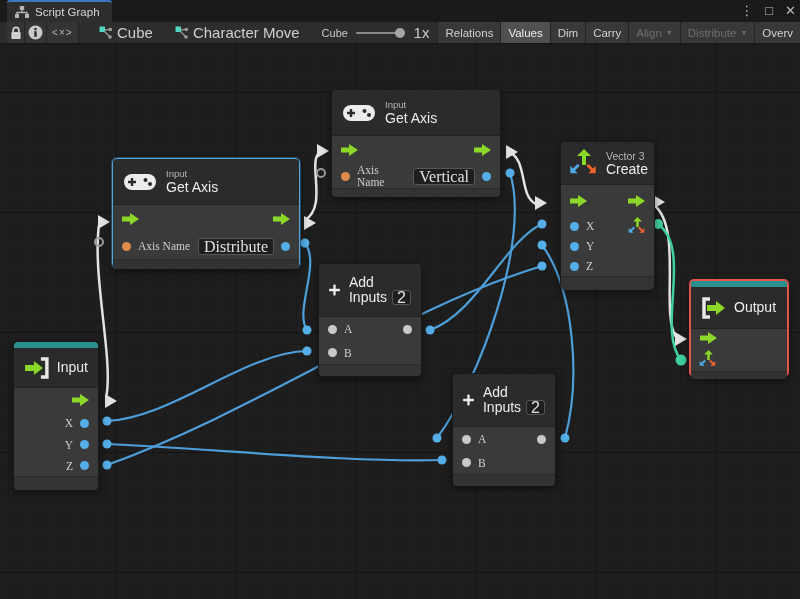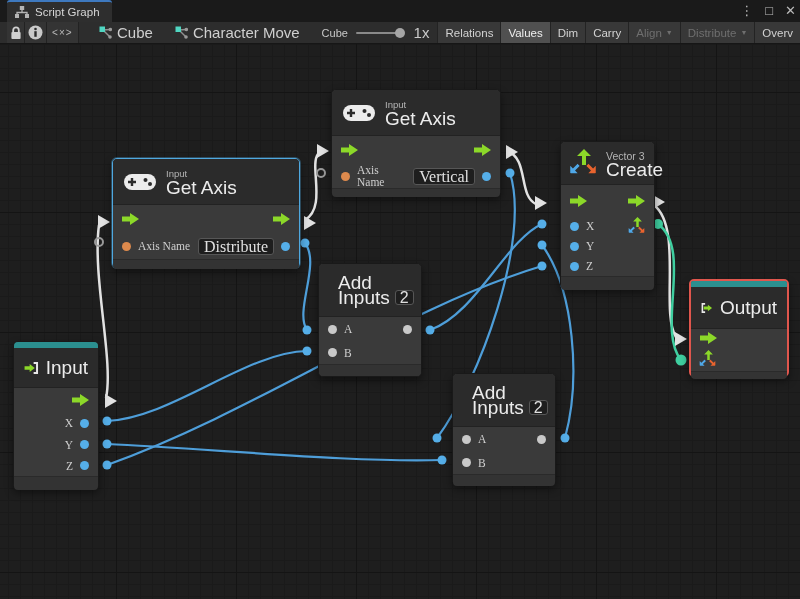--- a/index.html
+++ b/index.html
@@ -49,21 +49,21 @@
   
   .node { position:absolute; background:#3a3a3a; border:1px solid #191919; border-radius:5px;
           box-shadow:0 4px 8px rgba(0,0,0,.45); display:flex; flex-direction:column; }
   .node.selected { border:1px solid #4fa8df; box-shadow:0 0 0 1px rgba(79,168,223,.35), 0 4px 8px rgba(0,0,0,.45); }
   .node.highlight { border:2px solid #e0564d; }
   .accent-bar { height:6px; background:#2b8f8f; border-radius:4px 4px 0 0; flex:none; }
   .nhead { background:#2b2b2b; border-bottom:1px solid #222; display:flex; align-items:center;
            gap:9px; padding:0 10px; border-radius:4px 4px 0 0; flex:none; }
   .node.highlight .nhead, .node .accent-bar + .nhead { border-radius:0; }
   .ncat { font-size:9.5px; color:#b5b5b5; line-height:12px; }
-  .ntitle { font-size:19px; color:#ececec; line-height:15px; white-space:nowrap; }
+  .ntitle { font-size:14px; color:#ececec; line-height:15px; white-space:nowrap; }
   .nfoot { background:#333333; border-top:1px solid #2a2a2a; border-radius:0 0 4px 4px; flex:none; margin-top:auto; }
   .prow { display:flex; align-items:center; gap:7px; padding:0 9px; flex:none;font-family:Liberation Serif, serif; }
   .plabel { font-size:11.5px; color:#cfcfcf; }
   .dot { width:9px; height:9px; border-radius:50%; flex:none; }
   .dot.blue { background:#55aee8; } .dot.orange { background:#dd8a4d; } .dot.gray { background:#c9c9c9; }
   .ml { margin-left:auto; }
   .vbox { background:#1e1e1e; border:1px solid #565656; border-radius:3px; color:#e0e0e0;
           font-size:16px; padding:1px 5px; line-height:13px; }
   .vbox.sm { padding:0 4px; }
   .ring { position:absolute; width:10px; height:10px; border:2px solid #9a9a9a; border-radius:50%; }

